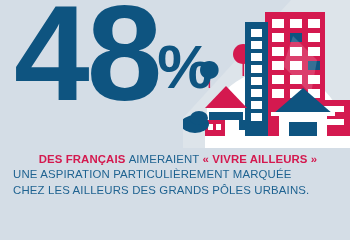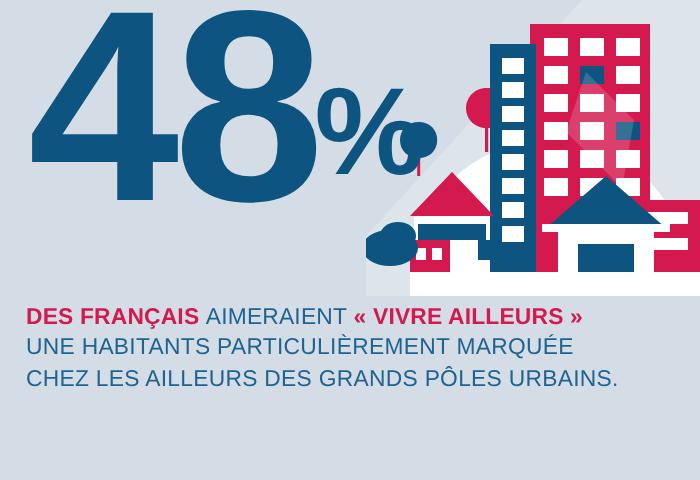--- a/index.html
+++ b/index.html
@@ -71,21 +71,21 @@
   }
   #caption .line {
     font-family: "Liberation Sans", sans-serif;
     font-size: 11.4px;
     font-weight: normal;
     line-height: 15.3px;
     letter-spacing: 0.15px;
     color: #1f6391;
     white-space: nowrap;
   }
-  #caption .line.first { letter-spacing: 0.1px; }
+  #caption .line.first { letter-spacing: 0.1px; text-align: center; }
   #caption .accent {
     color: #d4194f;
     font-weight: bold;
   }
   #caption .blue-strong { color: #1f6391; }
 </style>
 </head>
 <body>
 
 <div id="infographic">
@@ -189,17 +189,17 @@
   </div>
 
   <div id="figure-wrap">
     <div id="big-figure">
       <span>48</span><span class="pct">%</span>
     </div>
   </div>
 
   <div id="caption">
     <div class="line first"><span class="accent">DES FRANÇAIS</span><span>&nbsp;</span><span class="blue-strong">AIMERAIENT</span><span>&nbsp;</span><span class="accent">« VIVRE AILLEURS »</span></div>
-    <div class="line">UNE HABITANTS PARTICULIÈREMENT MARQUÉE</div>
+    <div class="line">UNE ASPIRATION PARTICULIÈREMENT MARQUÉE</div>
     <div class="line">CHEZ LES AILLEURS DES GRANDS PÔLES URBAINS.</div>
   </div>
 
 </div>
 
 </body></html>

